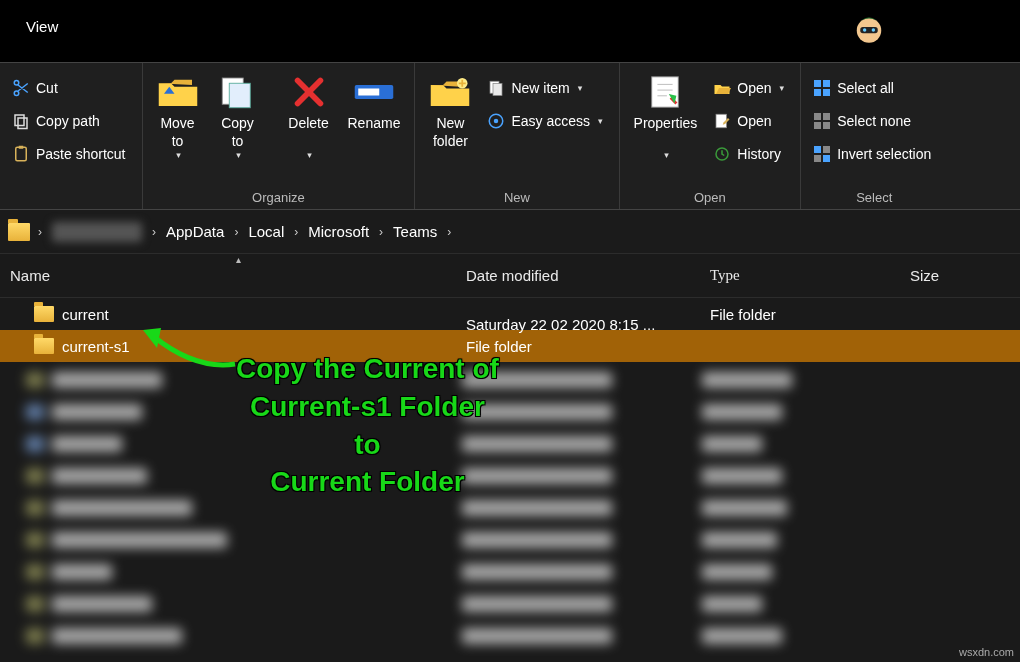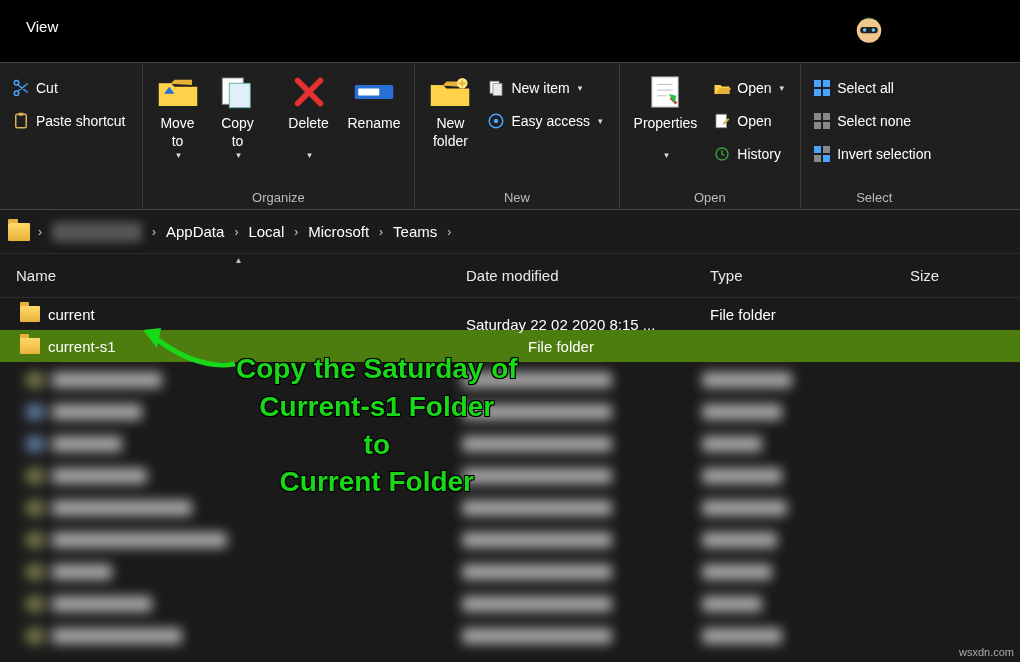--- a/index.html
+++ b/index.html
@@ -13,29 +13,29 @@
     .small-btns { display:flex; flex-direction:column; gap:3px; padding:6px 6px 0 2px; }
     .small-btn { display:flex; align-items:center; gap:6px; padding:0 4px; height:30px; font-size:14px; white-space:nowrap; }
     .small-btn .ico { width:18px; height:18px; display:flex; align-items:center; justify-content:center; }
     .big-btn { display:flex; flex-direction:column; align-items:center; justify-content:flex-start; padding:4px 8px 0; font-size:14px; text-align:center; line-height:1.25; }
     .big-icon { width:42px; height:42px; display:flex; align-items:center; justify-content:center; margin-bottom:2px; }
     .drop { font-size:9px; color:#ddd; margin-left:2px; }
     .breadcrumb-bar { background:#1b1b1b; height:44px; display:flex; align-items:center; padding:0 8px; border-bottom:1px solid #2c2c2c; }
     .bc-item { display:flex; align-items:center; color:#fff; font-size:15px; padding:0 4px; }
     .chev { width:16px; text-align:center; color:#ccc; font-size:12px; }
     .columns-header { display:flex; height:44px; align-items:center; border-bottom:1px solid #2c2c2c; color:#eaeaea; font-size:15px; position:relative; }
-    .col-name { width:456px; padding-left:16px; }
+    .col-name { width:456px; padding-left:10px; }
     .col-date { width:244px; padding-left:10px; }
-    .col-type { width:200px; padding-left:10px; }
+    .col-type { width:200px; padding-left:10px;font-family:Liberation Serif, serif; }
     .col-size { flex:1; padding-left:10px; }
     .sort-caret { position:absolute; left:236px; top:2px; transform:rotate(180deg); color:#bbb; font-size:10px; }
     .rows { }
     .row { display:flex; height:32px; align-items:center; font-size:15px; }
-    .row.selected { background:#4d7c0f;text-align:center; }
-    .cell-name { width:456px; display:flex; align-items:center; gap:8px; padding-left:20px; }
+    .row.selected { background:#a16207; }
+    .cell-name { width:456px; display:flex; align-items:center; gap:8px; padding-left:34px; }
     .cell-date { width:244px; padding-left:10px; white-space:nowrap; overflow:hidden; text-overflow:ellipsis;margin-top:20px; }
     .cell-type { width:200px; padding-left:10px; }
     .folder-ico { width:20px; height:16px; background:linear-gradient(#ffd968,#e8b23a); border-radius:1px; position:relative; }
     .folder-ico::before { content:""; position:absolute; top:-4px; left:0; width:9px; height:4px; background:#e8b23a; border-radius:1px 1px 0 0; }
     .blurred-rows { filter:blur(6px); opacity:.85; padding-top:2px; }
     .blurred-rows .row { height:32px; }
     .blob { height:16px; border-radius:3px; background:#bfbfbf; }
     .blob.icon { width:18px; margin-left:26px; margin-right:8px; background:#8a8a55; }
     .annotation { position:absolute; left:236px; top:350px; color:#18d818; font-size:28px; font-weight:700; text-align:center; line-height:1.35; text-shadow:0 0 2px #000,1px 1px 0 #000,-1px -1px 0 #000,1px -1px 0 #000,-1px 1px 0 #000; pointer-events:none; }
     .arrow { position:absolute; left:135px; top:320px; pointer-events:none; }
@@ -76,20 +76,29 @@
           <span class="ico">
             <svg viewBox="0 0 24 24" width="18" height="18">
                 <path fill="none" stroke="#4aa3ff" stroke-width="2" d="M6 8a3 3 0 100-6 3 3 0 000 6zm0 14a3 3 0 100-6 3 3 0 000 6zM8 8l13 10M8 16L21 6"></path>
               </svg>
           </span>
           <span>Cut</span>
         </div>
         <div class="small-btn">
           <span class="ico">
             <svg viewBox="0 0 24 24" width="18" height="18">
+                <rect x="4" y="4" width="12" height="14" fill="none" stroke="#ddd" stroke-width="2"></rect>
+                <rect x="8" y="8" width="12" height="14" fill="none" stroke="#ddd" stroke-width="2"></rect>
+              </svg>
+          </span>
+          <span>Copy path</span>
+        </div>
+        <div class="small-btn">
+          <span class="ico">
+            <svg viewBox="0 0 24 24" width="18" height="18">
                 <rect x="5" y="3" width="14" height="18" rx="2" fill="none" stroke="#d8b25a" stroke-width="2"></rect>
                 <rect x="9" y="1" width="6" height="4" fill="#d8b25a"></rect>
               </svg>
           </span>
           <span>Paste shortcut</span>
         </div>
       </div>
     </div>
     <div class="ribbon-group-label"></div>
   </div>
@@ -374,21 +383,21 @@
       </div>
   </div>
 </div>
 
 <svg class="arrow" width="110" height="60">
   <path d="M100 44 Q60 50 18 16" stroke="#18d818" stroke-width="5" fill="none"></path>
   <path d="M8 10 L26 8 L22 28 Z" fill="#18d818"></path>
 </svg>
 
 <div class="annotation">
-  <div>Copy the Saturday of</div>
+  <div>Copy the Current of</div>
   <div>Current-s1 Folder</div>
   <div>to</div>
   <div>Current Folder</div>
 </div>
 
 <svg class="mascot" viewBox="0 0 48 48">
   <circle cx="24" cy="28" r="14" fill="#f2c78f"></circle>
   <path d="M10 22 Q24 4 38 22 Q32 14 24 14 Q16 14 10 22" fill="#2a8a3a"></path>
   <rect x="14" y="24" width="20" height="7" rx="3" fill="#222"></rect>
   <circle cx="19" cy="27.5" r="2" fill="#6cf"></circle>

